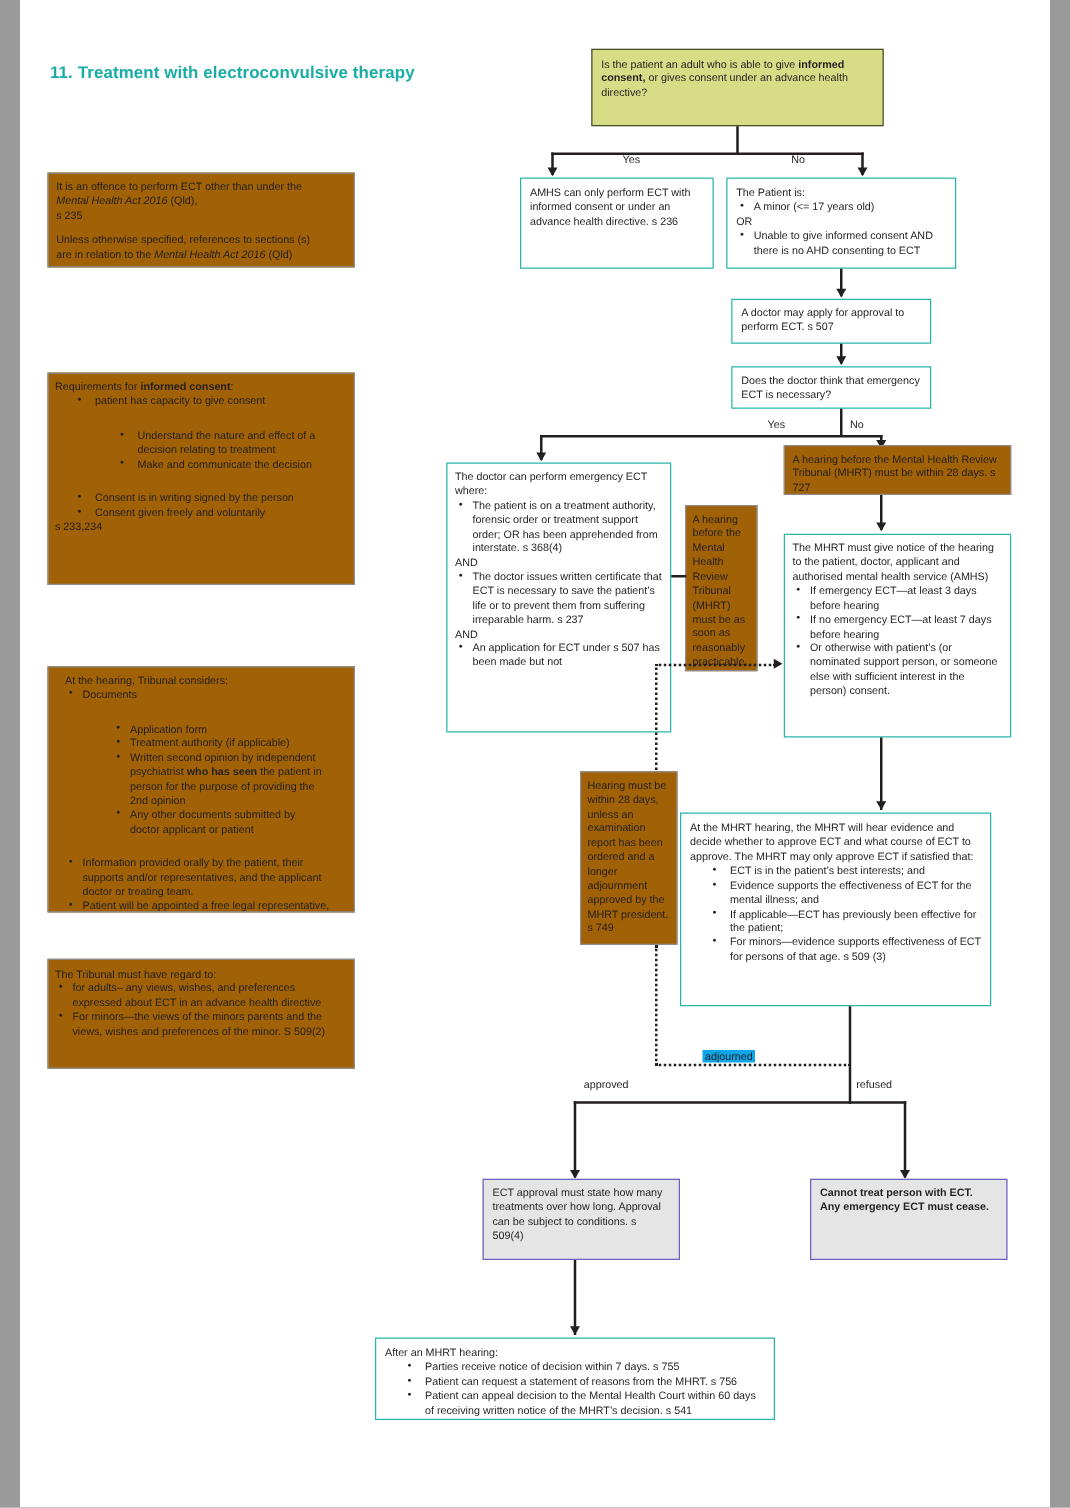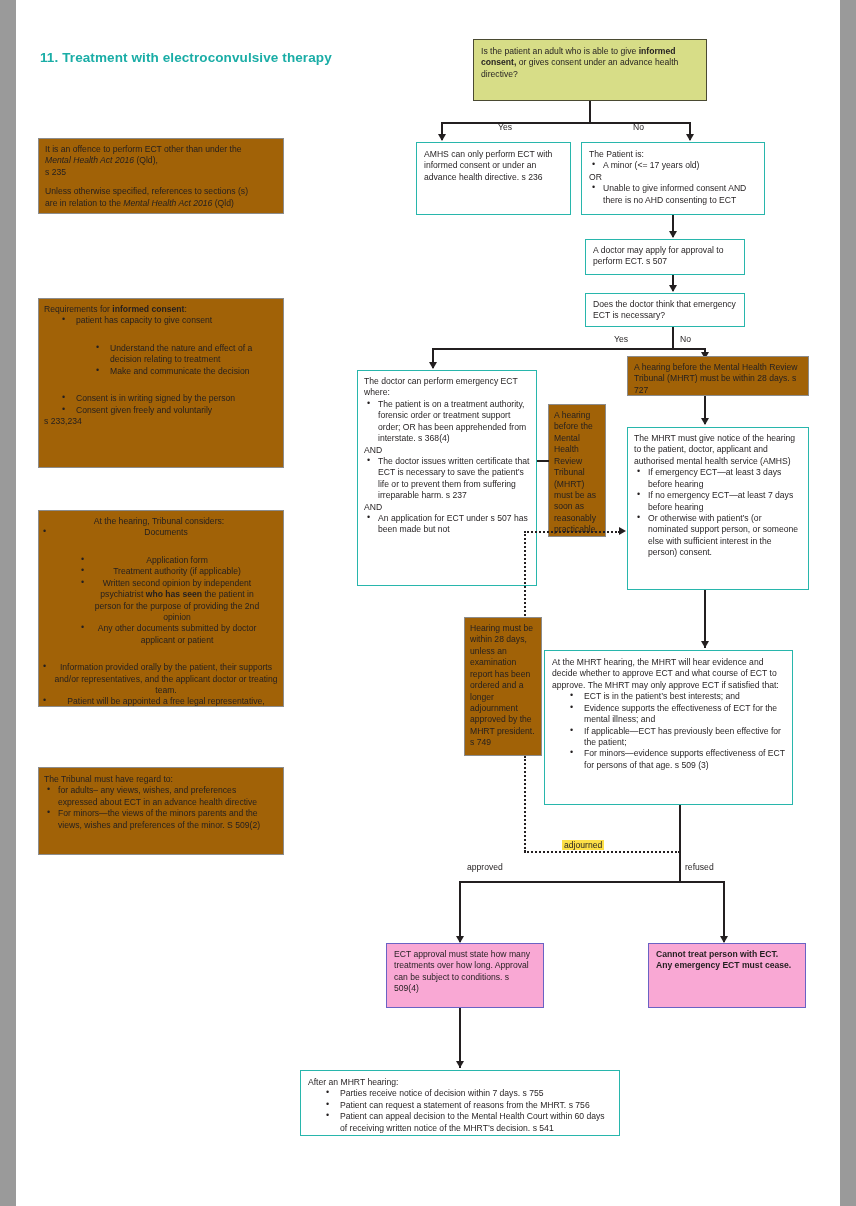--- a/index.html
+++ b/index.html
@@ -44,21 +44,21 @@
   }
   .teal {
     background: #ffffff;
     border: 1.6px solid #28b6ac;
   }
   .olive {
     background: #d7dd87;
     border: 1px solid #4a4a32;
   }
   .purple {
-    background: #f9a8d4;
+    background: #e5e5e5;
     border: 1.6px solid #6a62c4;
   }
   .box p { margin: 0 0 0 0; }
   .box p.gap { margin-top: 8px; }
   .box b { font-weight: bold; }
   .box i { font-style: italic; }
 
   ul.l1 { margin: 0; padding-left: 14px; list-style: none; }
   ul.l1 > li { position: relative; margin: 0 0 0 0; padding-left: 0; }
   ul.l1 > li::before {
@@ -107,21 +107,21 @@
   }
   .dot-h {
     position: absolute;
     height: 0;
     border-top: 2.2px dotted #231f20;
   }
   .edge-label {
     position: absolute;
     font-size: 8.6px;
     color: #231f20;
-    background: #fde047;
+    background: #0ea5e9;
     padding: 0 2px;
   }
 </style>
 </head>
 <body>
 
 <div id="page">
   <div class="page-edge-l"></div>
   <div class="page-edge-r"></div>
   <div class="sheet"></div>
@@ -145,21 +145,21 @@
       <li>Understand the nature and effect of a decision relating to treatment</li>
       <li>Make and communicate the decision</li>
     </ul>
     <ul class="l1 wide">
       <li>Consent is in writing signed by the person</li>
       <li>Consent given freely and voluntarily</li>
     </ul>
     <p>s 233,234</p>
   </div>
 
-  <div class="box grey" style="left:38px; top:510px; width:246px; height:197px; padding:5px 5px 4px 1px;text-align:center;">
+  <div class="box grey" style="left:38px; top:533px; width:246px; height:197px; padding:5px 5px 4px 13px;">
     <p>At the hearing, Tribunal considers:</p>
     <ul class="l1">
       <li>Documents</li>
     </ul>
     <ul class="l2" style="padding-left:36px;">
       <li>Application form</li>
       <li>Treatment authority (if applicable)</li>
       <li><span>Written second opinion by independent psychiatrist </span><b>who has seen</b><span> the patient in person for the purpose of providing the 2nd opinion</span></li>
       <li>Any other documents submitted by doctor applicant or patient</li>
     </ul>

